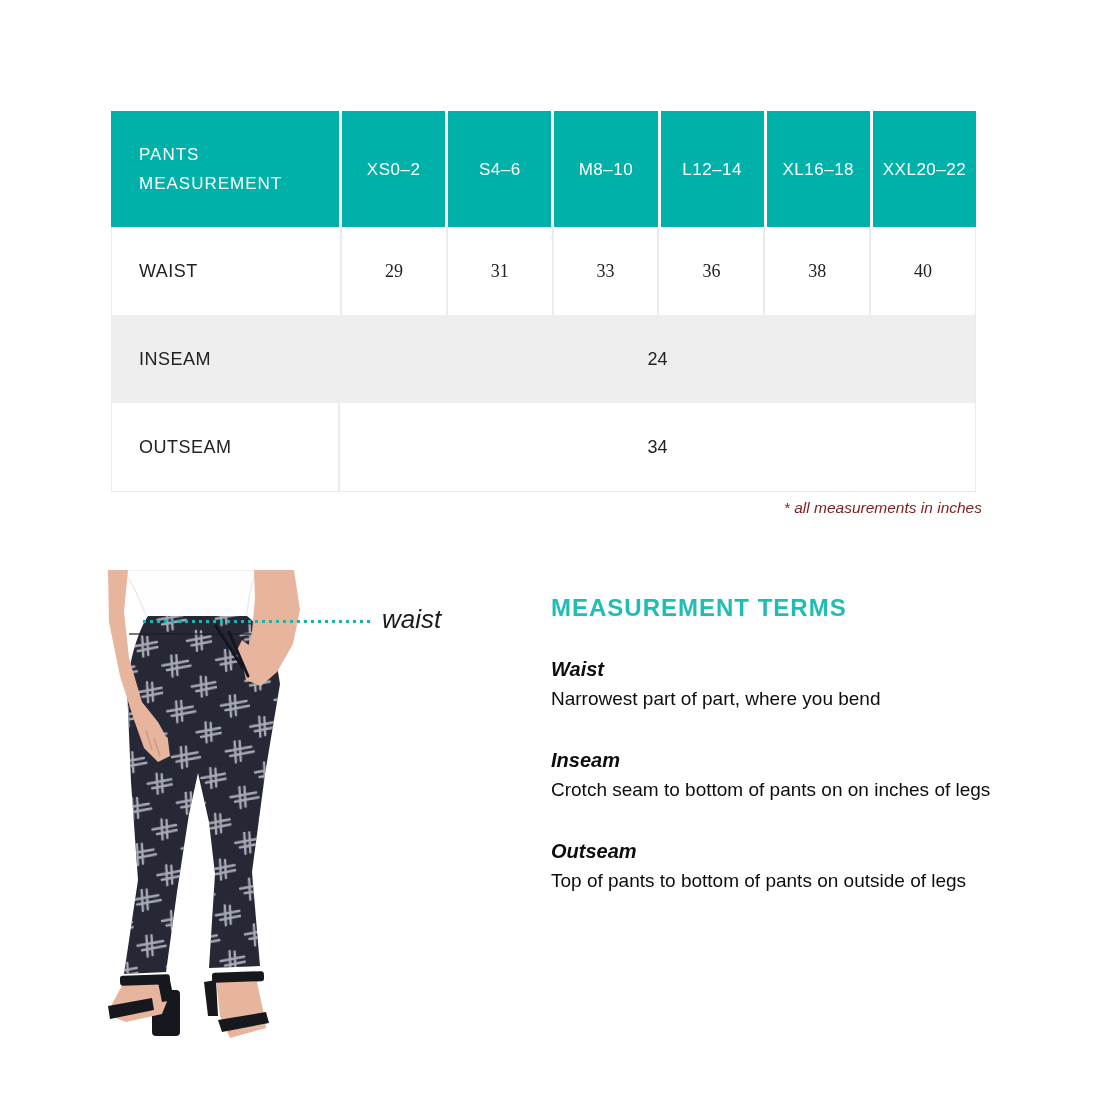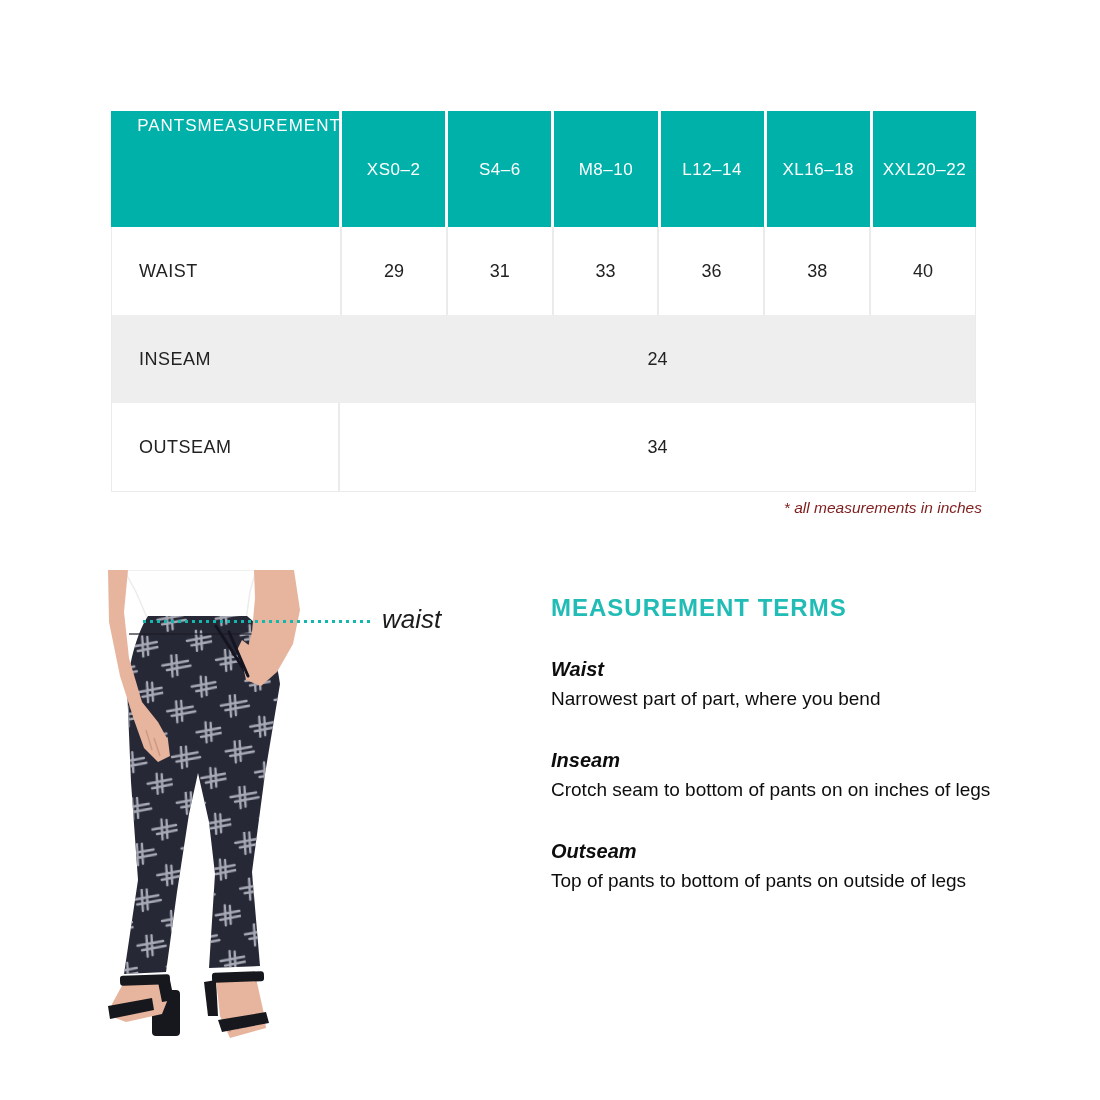--- a/index.html
+++ b/index.html
@@ -19,36 +19,36 @@
   .page{
     position:relative;width:1100px;height:1100px;background:#ffffff;overflow:hidden;
     font-family:"Liberation Sans",sans-serif;color:var(--text-dark);
   }
 
   
   .size-chart{position:absolute;left:111px;top:111px;width:865px;}
   .chart-header{display:flex;height:116px;}
   .chart-header .cell{background:var(--table-header-teal);color:#ffffff;}
   .label-cell{
-    width:228px;display:flex;flex-direction:row;justify-content:center;
+    width:228px;display:flex;flex-direction:column;justify-content:center;
     padding-left:28px;font-size:17px;letter-spacing:1px;line-height:29px;
   }
   .size-cell{
     flex:1;border-left:3px solid #ffffff;display:flex;flex-direction:row;
     justify-content:center;align-items:center;font-size:17px;letter-spacing:0.5px;line-height:29px;
   }
   .chart-body{border:1px solid var(--border-gray);border-top:none;}
   .row{display:flex;height:88px;align-items:stretch;font-size:18px;}
   .row-label{
     width:228px;display:flex;align-items:center;padding-left:27px;
     letter-spacing:0.5px;color:#222;
   }
   .value-cell{
     flex:1;display:flex;align-items:center;justify-content:center;
-    border-left:2px solid var(--border-gray);color:#222;
+    border-left:2px solid var(--border-gray);color:#222;font-family:Liberation Serif, serif;
   }
   .row-waist{background:#ffffff;}
   .row-inseam{background:var(--alt-row-gray);}
   .row-outseam{background:#ffffff;}
   .merged-cell{flex:1;display:flex;align-items:center;justify-content:center;color:#222;}
   .row-inseam .merged-cell{border-left:none;}
   .row-outseam .row-label{border-right:2px solid var(--border-gray);}
 
   .footnotes{
     position:absolute;left:111px;top:496px;width:871px;text-align:right;

